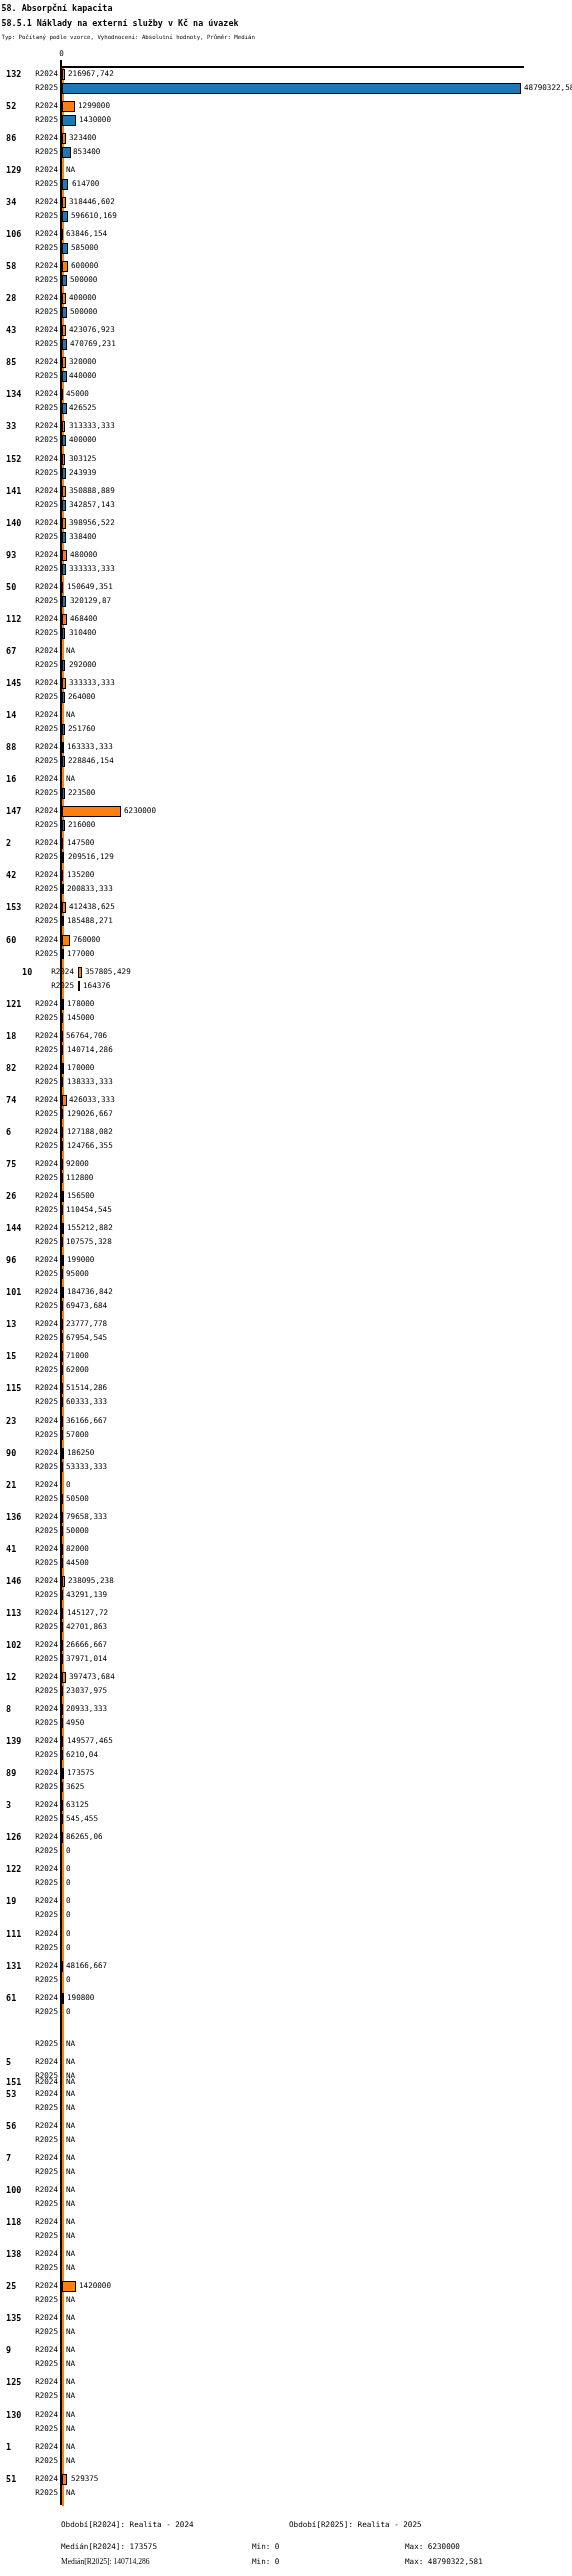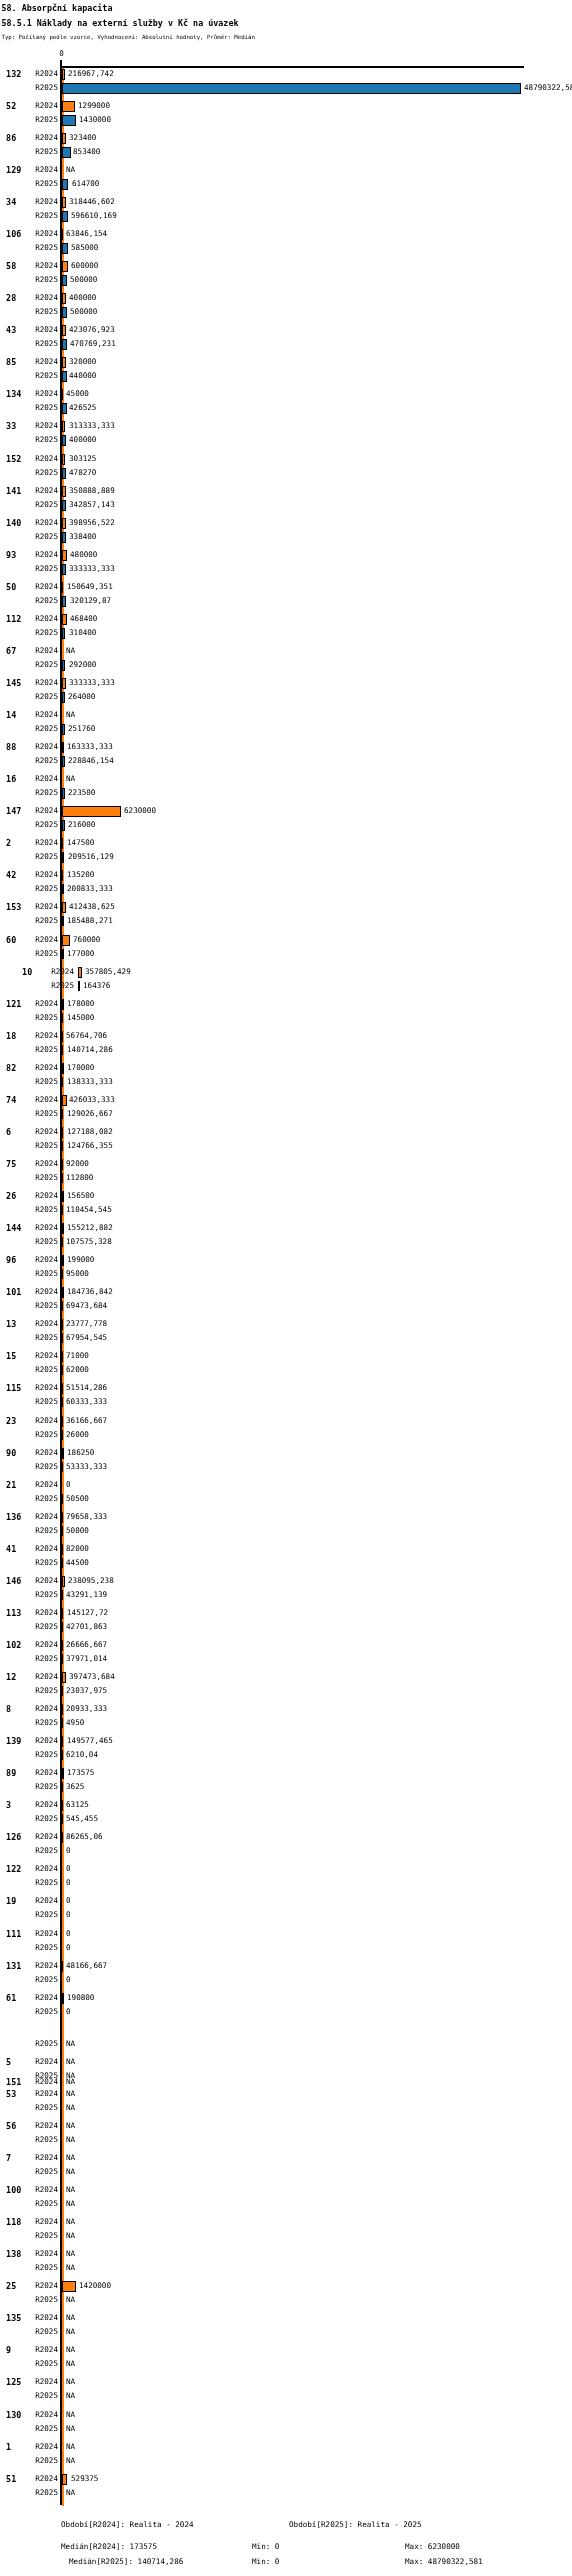--- a/index.html
+++ b/index.html
@@ -199,21 +199,21 @@
       <div class="group" style="top: 454px;">
         <div class="row" style="top: 0px;">
           <div class="id-label abs">152</div>
           <div class="series-label">R2024</div>
           <div class="bar" style="width: 1.3px; background: rgb(255, 127, 14);"></div>
           <div class="value-label" style="left: 69px;">303125</div>
         </div>
         <div class="row" style="top: 13.7px;">
           <div class="series-label">R2025</div>
           <div class="bar" style="width: 1.8px; background: rgb(31, 119, 180);"></div>
-          <div class="value-label" style="left: 69px;">478270</div>
+          <div class="value-label" style="left: 69px;">243939</div>
         </div>
       </div>
       <div class="group" style="top: 486px;">
         <div class="row" style="top: 0px;">
           <div class="id-label abs">141</div>
           <div class="series-label">R2024</div>
           <div class="bar" style="width: 1.8px; background: rgb(255, 127, 14);"></div>
           <div class="value-label" style="left: 69px;">350888,889</div>
         </div>
         <div class="row" style="top: 13.7px;">
@@ -586,21 +586,21 @@
       <div class="group" style="top: 1416px;">
         <div class="row" style="top: 0px;">
           <div class="id-label abs">23</div>
           <div class="series-label">R2024</div>
           <div class="bar sliver" style="width: 0.8px;"></div>
           <div class="value-label" style="left: 66px;">36166,667</div>
         </div>
         <div class="row" style="top: 13.7px;">
           <div class="series-label">R2025</div>
           <div class="bar sliver" style="width: 0.8px;"></div>
-          <div class="value-label" style="left: 66px;">26000</div>
+          <div class="value-label" style="left: 66px;">57000</div>
         </div>
       </div>
       <div class="group" style="top: 1448px;">
         <div class="row" style="top: 0px;">
           <div class="id-label abs">90</div>
           <div class="series-label">R2024</div>
           <div class="bar sliver" style="width: 1.7px;"></div>
           <div class="value-label" style="left: 67px;">186250</div>
         </div>
         <div class="row" style="top: 13.7px;">
@@ -989,18 +989,18 @@
       </div>
     </div>
 
   <div class="abs footer-text" style="left:61px;top:2520px;">Období[R2024]: Realita - 2024</div>
   <div class="abs footer-text" style="left:289px;top:2520px;">Období[R2025]: Realita - 2025</div>
 
   <div class="abs footer-text" style="left:61px;top:2542px;">Medián[R2024]: 173575</div>
   <div class="abs footer-text" style="left:252px;top:2542px;">Min: 0</div>
   <div class="abs footer-text" style="left:405px;top:2542px;">Max: 6230000</div>
 
-  <div class="abs footer-text" style="left:69px;top:2557px;">Medián[R2025]: 140714,286</div>
+  <div class="abs footer-text" style="left:61px;top:2557px;font-family:Liberation Serif, serif;">Medián[R2025]: 140714,286</div>
   <div class="abs footer-text" style="left:252px;top:2557px;">Min: 0</div>
   <div class="abs footer-text" style="left:405px;top:2557px;">Max: 48790322,581</div>
 
 </div>
 
 
 </body></html>

